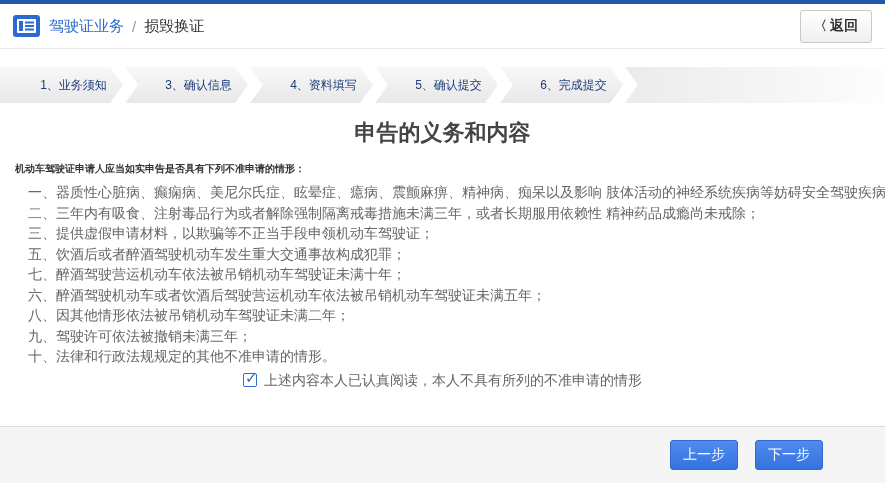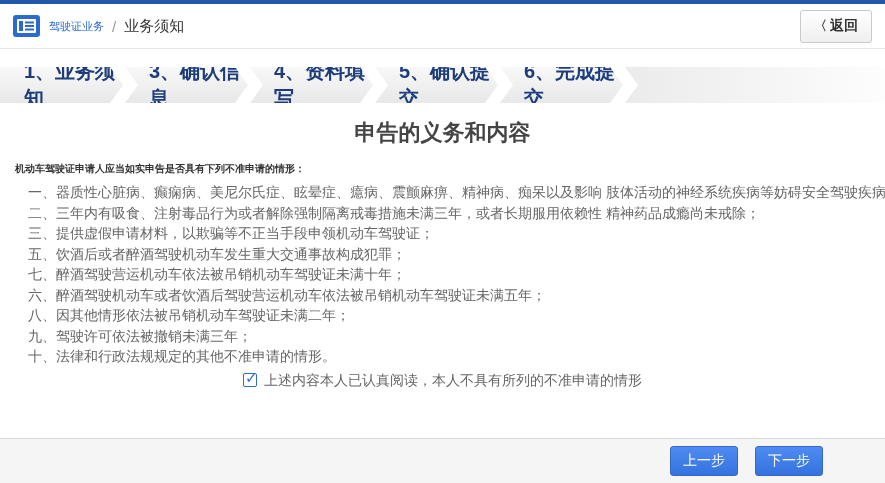--- a/index.html
+++ b/index.html
@@ -12,39 +12,39 @@
   }
   
   .topbar { height:4px; background:#2257a9; }
 
   
   .header {
     height:45px; display:flex; align-items:center;
     padding:0 13px; border-bottom:1px solid #e7e7e7; background:#fff;
   }
   .doc-icon { display:inline-flex; align-items:center; }
-  .crumb-main { color:#2b6bd0; font-size:11px; margin-left:9px; cursor:pointer; }
+  .crumb-main { color:#2b6bd0; font-size:15px; margin-left:9px; cursor:pointer; }
   .crumb-sep  { color:#999; margin:0 8px; font-size:15px; }
   .crumb-sub  { color:#333; font-size:15px; }
   .spacer { flex:1; }
   .back-btn {
     background:linear-gradient(#ffffff,#efefef);
     border:1px solid #c9c9c9; border-radius:3px;
     padding:6px 13px 7px; font-size:14px; color:#333;
     cursor:pointer; font-family:inherit; display:flex; align-items:center; gap:3px;
     font-weight:bold;
   }
   .back-chevron { font-size:13px; color:#444; }
 
   
   .steps { display:flex; margin-top:18px; height:36px; }
   .step {
     width:123px; margin-left:2px; flex:none;
     background:linear-gradient(#f8f8f8,#e8e8e8);
-    color:#1c3c7c; font-weight:bold; font-size:20px;
+    color:#1c3c7c; font-weight:normal; font-size:12px;
     display:flex; align-items:center; justify-content:center;
     clip-path: polygon(0 0, calc(100% - 13px) 0, 100% 50%, calc(100% - 13px) 100%, 0 100%, 13px 50%);
     padding-left: 24px;
   }
   .step:first-child {
     margin-left:0;
     clip-path: polygon(0 0, calc(100% - 13px) 0, 100% 50%, calc(100% - 13px) 100%, 0 100%);
   }
   .step.active {
     background:linear-gradient(#4f8bf0,#2f70dc);
@@ -78,21 +78,21 @@
     border:1px solid #2e6ed2; border-radius:2px; background:#fff;
     position:relative; vertical-align:-2px; margin-right:7px; cursor:pointer;
   }
   .checkbox .mark {
     position:absolute; left:1px; top:-4px;
     color:#2e6ed2; font-size:15px; font-weight:bold; line-height:16px;
   }
 
   
   .footer {
-    position:absolute; left:0; right:0; bottom:0; height:45px;
+    position:absolute; left:0; right:0; bottom:0; height:57px;
     background:#f5f5f5; border-top:1px solid #dcdcdc;
     display:flex; align-items:center; justify-content:flex-end;
     padding-right:62px; gap:17px;
   }
   .btn {
     min-width:58px; height:30px; padding:0 12px;
     background:linear-gradient(#4f8bf0,#3472de);
     border:1px solid #3568c9; border-radius:3px;
     color:#fff; font-size:14px; cursor:pointer; font-family:inherit;
   }
@@ -108,21 +108,21 @@
       <rect x="0" y="0" width="27" height="22" rx="3" fill="#2b6bd0"></rect>
       <rect x="4" y="4" width="19" height="14" rx="1" fill="#ffffff"></rect>
       <rect x="6" y="6" width="4" height="10" fill="#2b6bd0"></rect>
       <rect x="12" y="6.5" width="9" height="2" fill="#2b6bd0"></rect>
       <rect x="12" y="10" width="9" height="2" fill="#2b6bd0"></rect>
       <rect x="12" y="13.5" width="9" height="2" fill="#2b6bd0"></rect>
     </svg>
   </span>
   <span class="crumb-main">驾驶证业务</span>
   <span class="crumb-sep">/</span>
-  <span class="crumb-sub">业务须知</span>
+  <span class="crumb-sub">损毁换证</span>
   <span class="spacer"></span>
   <button class="back-btn">
     <span class="back-chevron">〈</span>
     <span>返回</span>
   </button>
 </div>
 
 <div class="steps">
   <div class="step">1、业务须知</div>
   <div class="step">3、确认信息</div>

